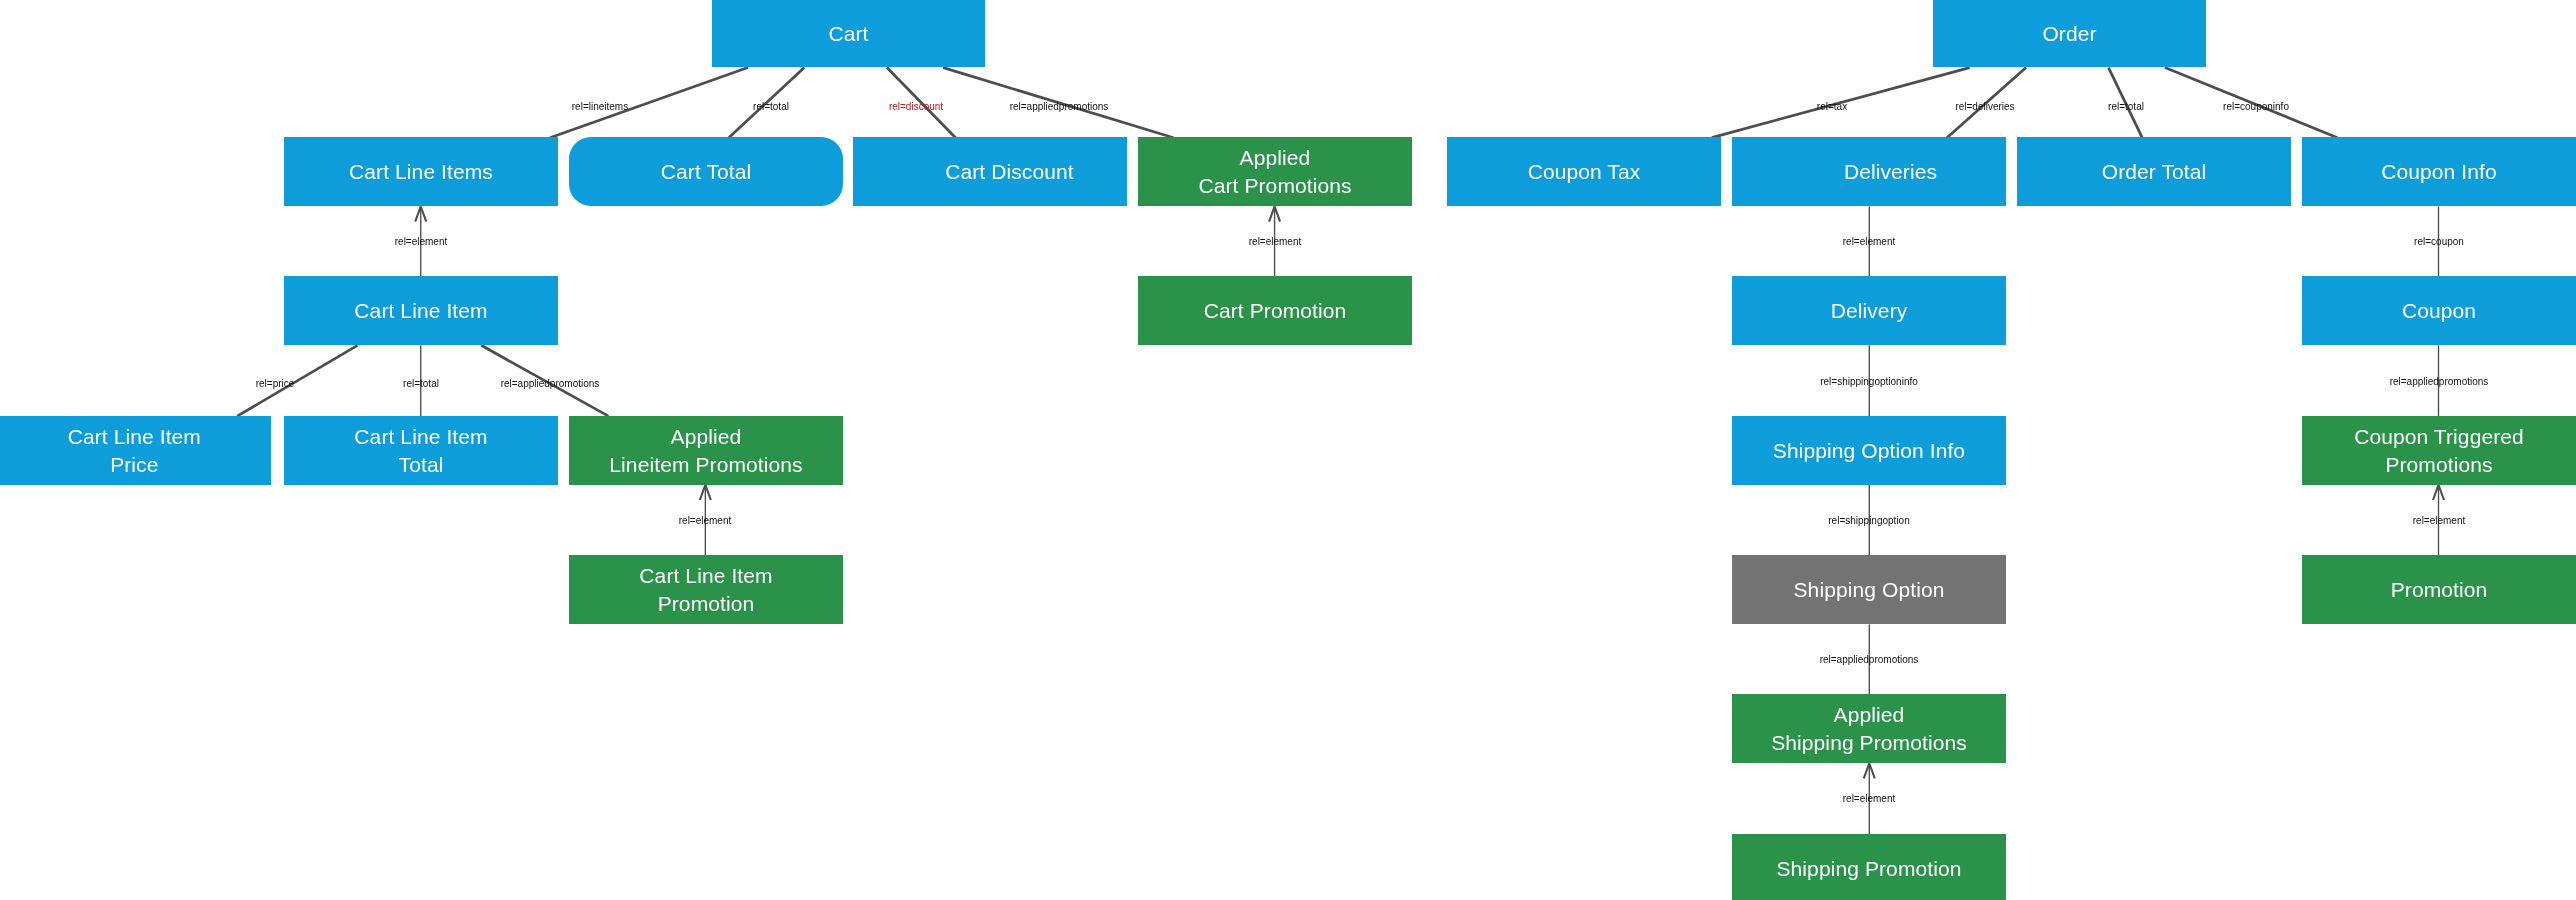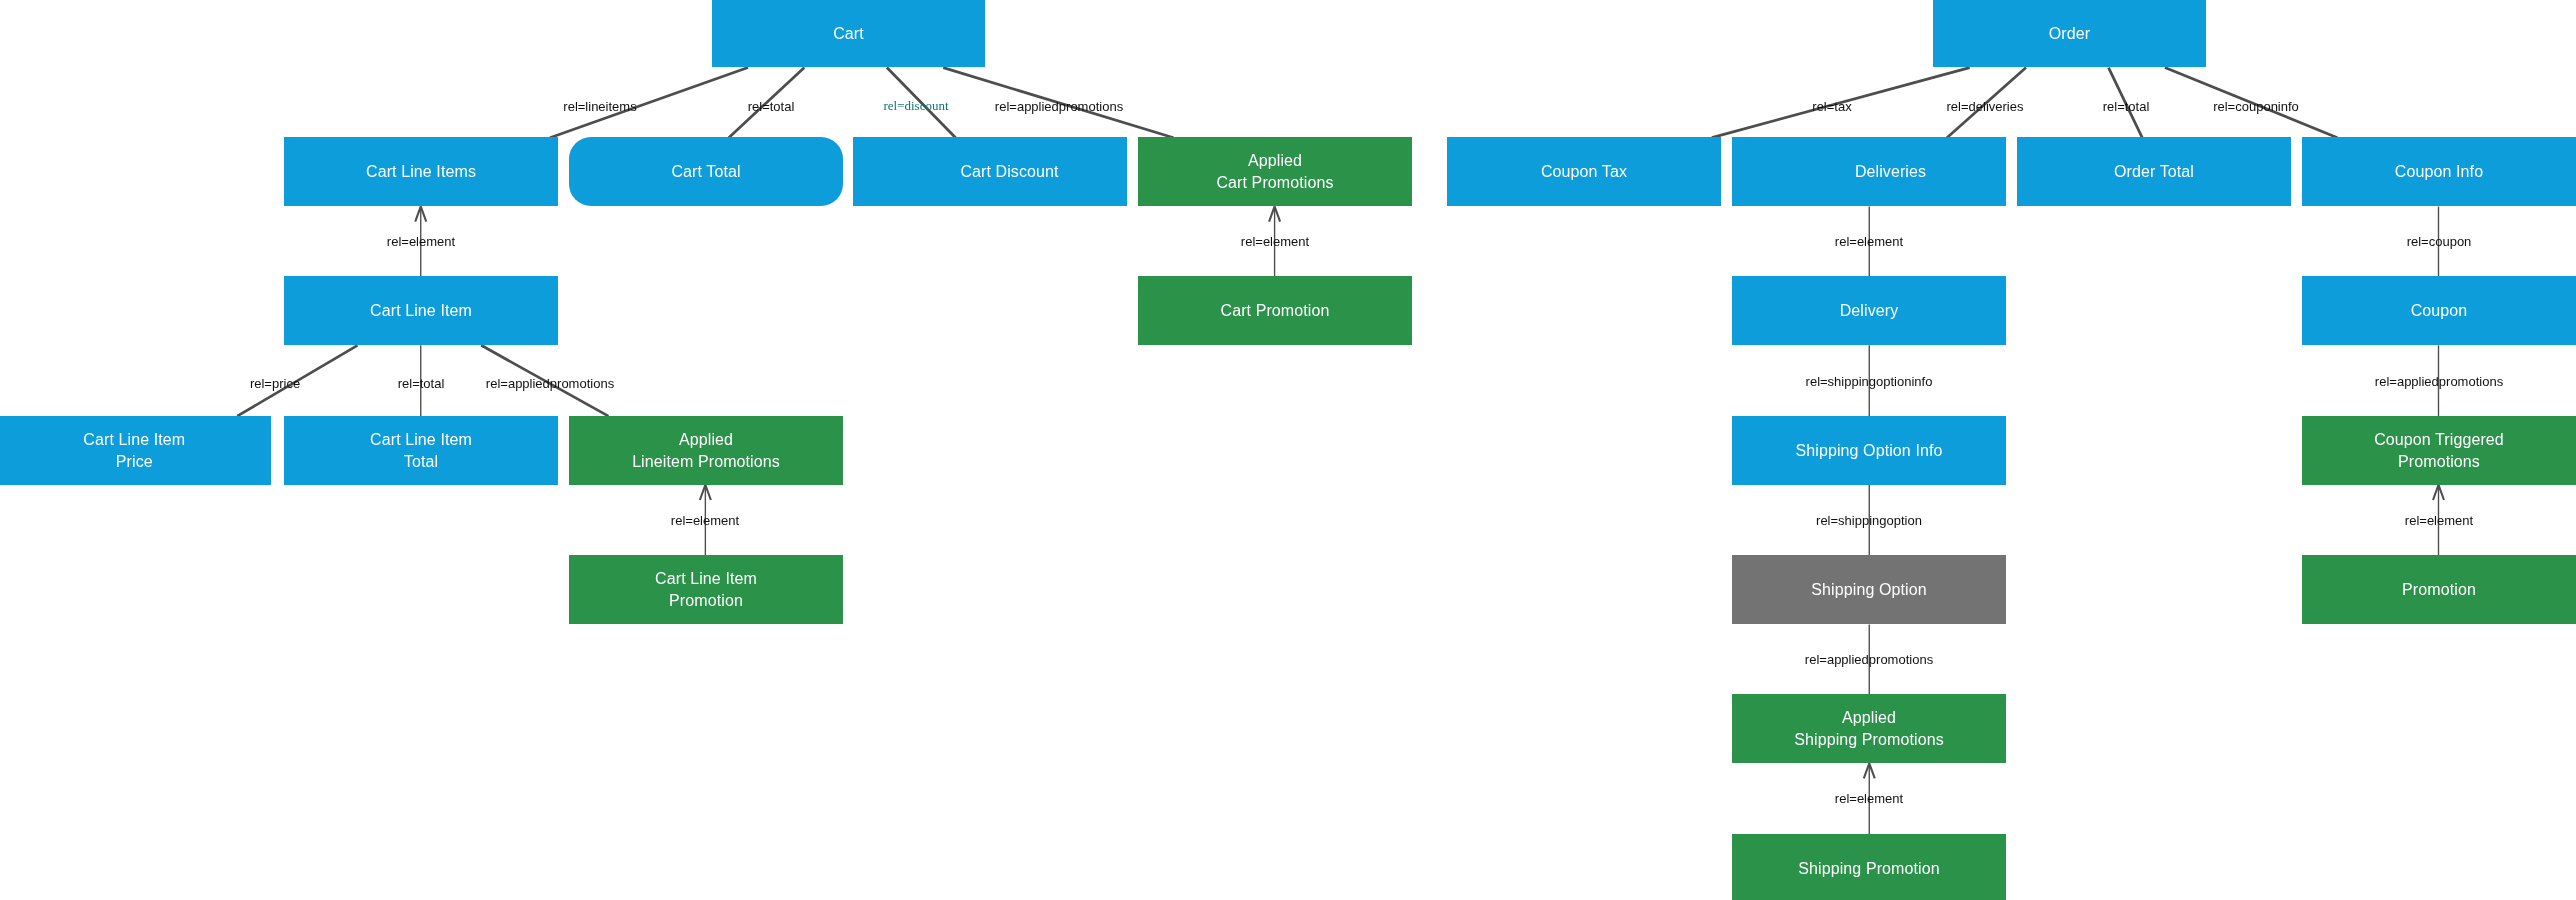--- a/index.html
+++ b/index.html
@@ -28,32 +28,32 @@
     fill: none;
   }
   .node {
     position: absolute;
     box-sizing: border-box;
     display: flex;
     align-items: center;
     justify-content: center;
     text-align: center;
     color: #ffffff;
-    font-size: 16px;
+    font-size: 21px;
     line-height: 1.32;
     letter-spacing: 0.1px;
     font-family: "Liberation Sans", sans-serif;
     white-space: pre-line;
   }
   .node.blue  { background: #0c9dda; }
   .node.green { background: #2a9249; }
   .edge-label {
     position: absolute;
     color: #111111;
-    font-size: 13px;
+    font-size: 10px;
     font-family: "Liberation Sans", sans-serif;
     white-space: nowrap;
     transform: translate(-50%, -50%);
     letter-spacing: 0px;
   }
 </style>
 </head>
 <body>
 
 <div id="canvas">
@@ -161,21 +161,21 @@
 Promotions</span></div>
       <div class="node blue" style="left: 1732px; top: 555px; width: 274px; height: 69px; background: #737373;"><span>Shipping Option</span></div>
       <div class="node green" style="left: 2302px; top: 555px; width: 274px; height: 69px; background: rgb(42, 146, 73);"><span>Promotion</span></div>
       <div class="node green" style="left: 1732px; top: 694px; width: 274px; height: 69px; background: rgb(42, 146, 73);"><span>Applied
 Shipping Promotions</span></div>
       <div class="node green" style="left: 1732px; top: 834px; width: 274px; height: 69px; background: rgb(42, 146, 73);"><span>Shipping Promotion</span></div>
     </div>
   <div id="labels-layer">
       <div class="edge-label" style="left: 600px; top: 106px; color: rgb(17, 17, 17);">rel=lineitems</div>
       <div class="edge-label" style="left: 771px; top: 106px; color: rgb(17, 17, 17);">rel=total</div>
-      <div class="edge-label" style="left: 916px; top: 106px; color: #0f766e; font-family: Liberation Serif, serif;">rel=discount</div>
+      <div class="edge-label" style="left: 916px; top: 106px; color: #b91c1c;">rel=discount</div>
       <div class="edge-label" style="left: 1059px; top: 106px; color: rgb(17, 17, 17);">rel=appliedpromotions</div>
       <div class="edge-label" style="left: 421px; top: 241px; color: rgb(17, 17, 17);">rel=element</div>
       <div class="edge-label" style="left: 1275px; top: 241px; color: rgb(17, 17, 17);">rel=element</div>
       <div class="edge-label" style="left: 275px; top: 383px; color: rgb(17, 17, 17);">rel=price</div>
       <div class="edge-label" style="left: 421px; top: 383px; color: rgb(17, 17, 17);">rel=total</div>
       <div class="edge-label" style="left: 550px; top: 383px; color: rgb(17, 17, 17);">rel=appliedpromotions</div>
       <div class="edge-label" style="left: 705px; top: 520px; color: rgb(17, 17, 17);">rel=element</div>
       <div class="edge-label" style="left: 1832px; top: 106px; color: rgb(17, 17, 17);">rel=tax</div>
       <div class="edge-label" style="left: 1985px; top: 106px; color: rgb(17, 17, 17);">rel=deliveries</div>
       <div class="edge-label" style="left: 2126px; top: 106px; color: rgb(17, 17, 17);">rel=total</div>

